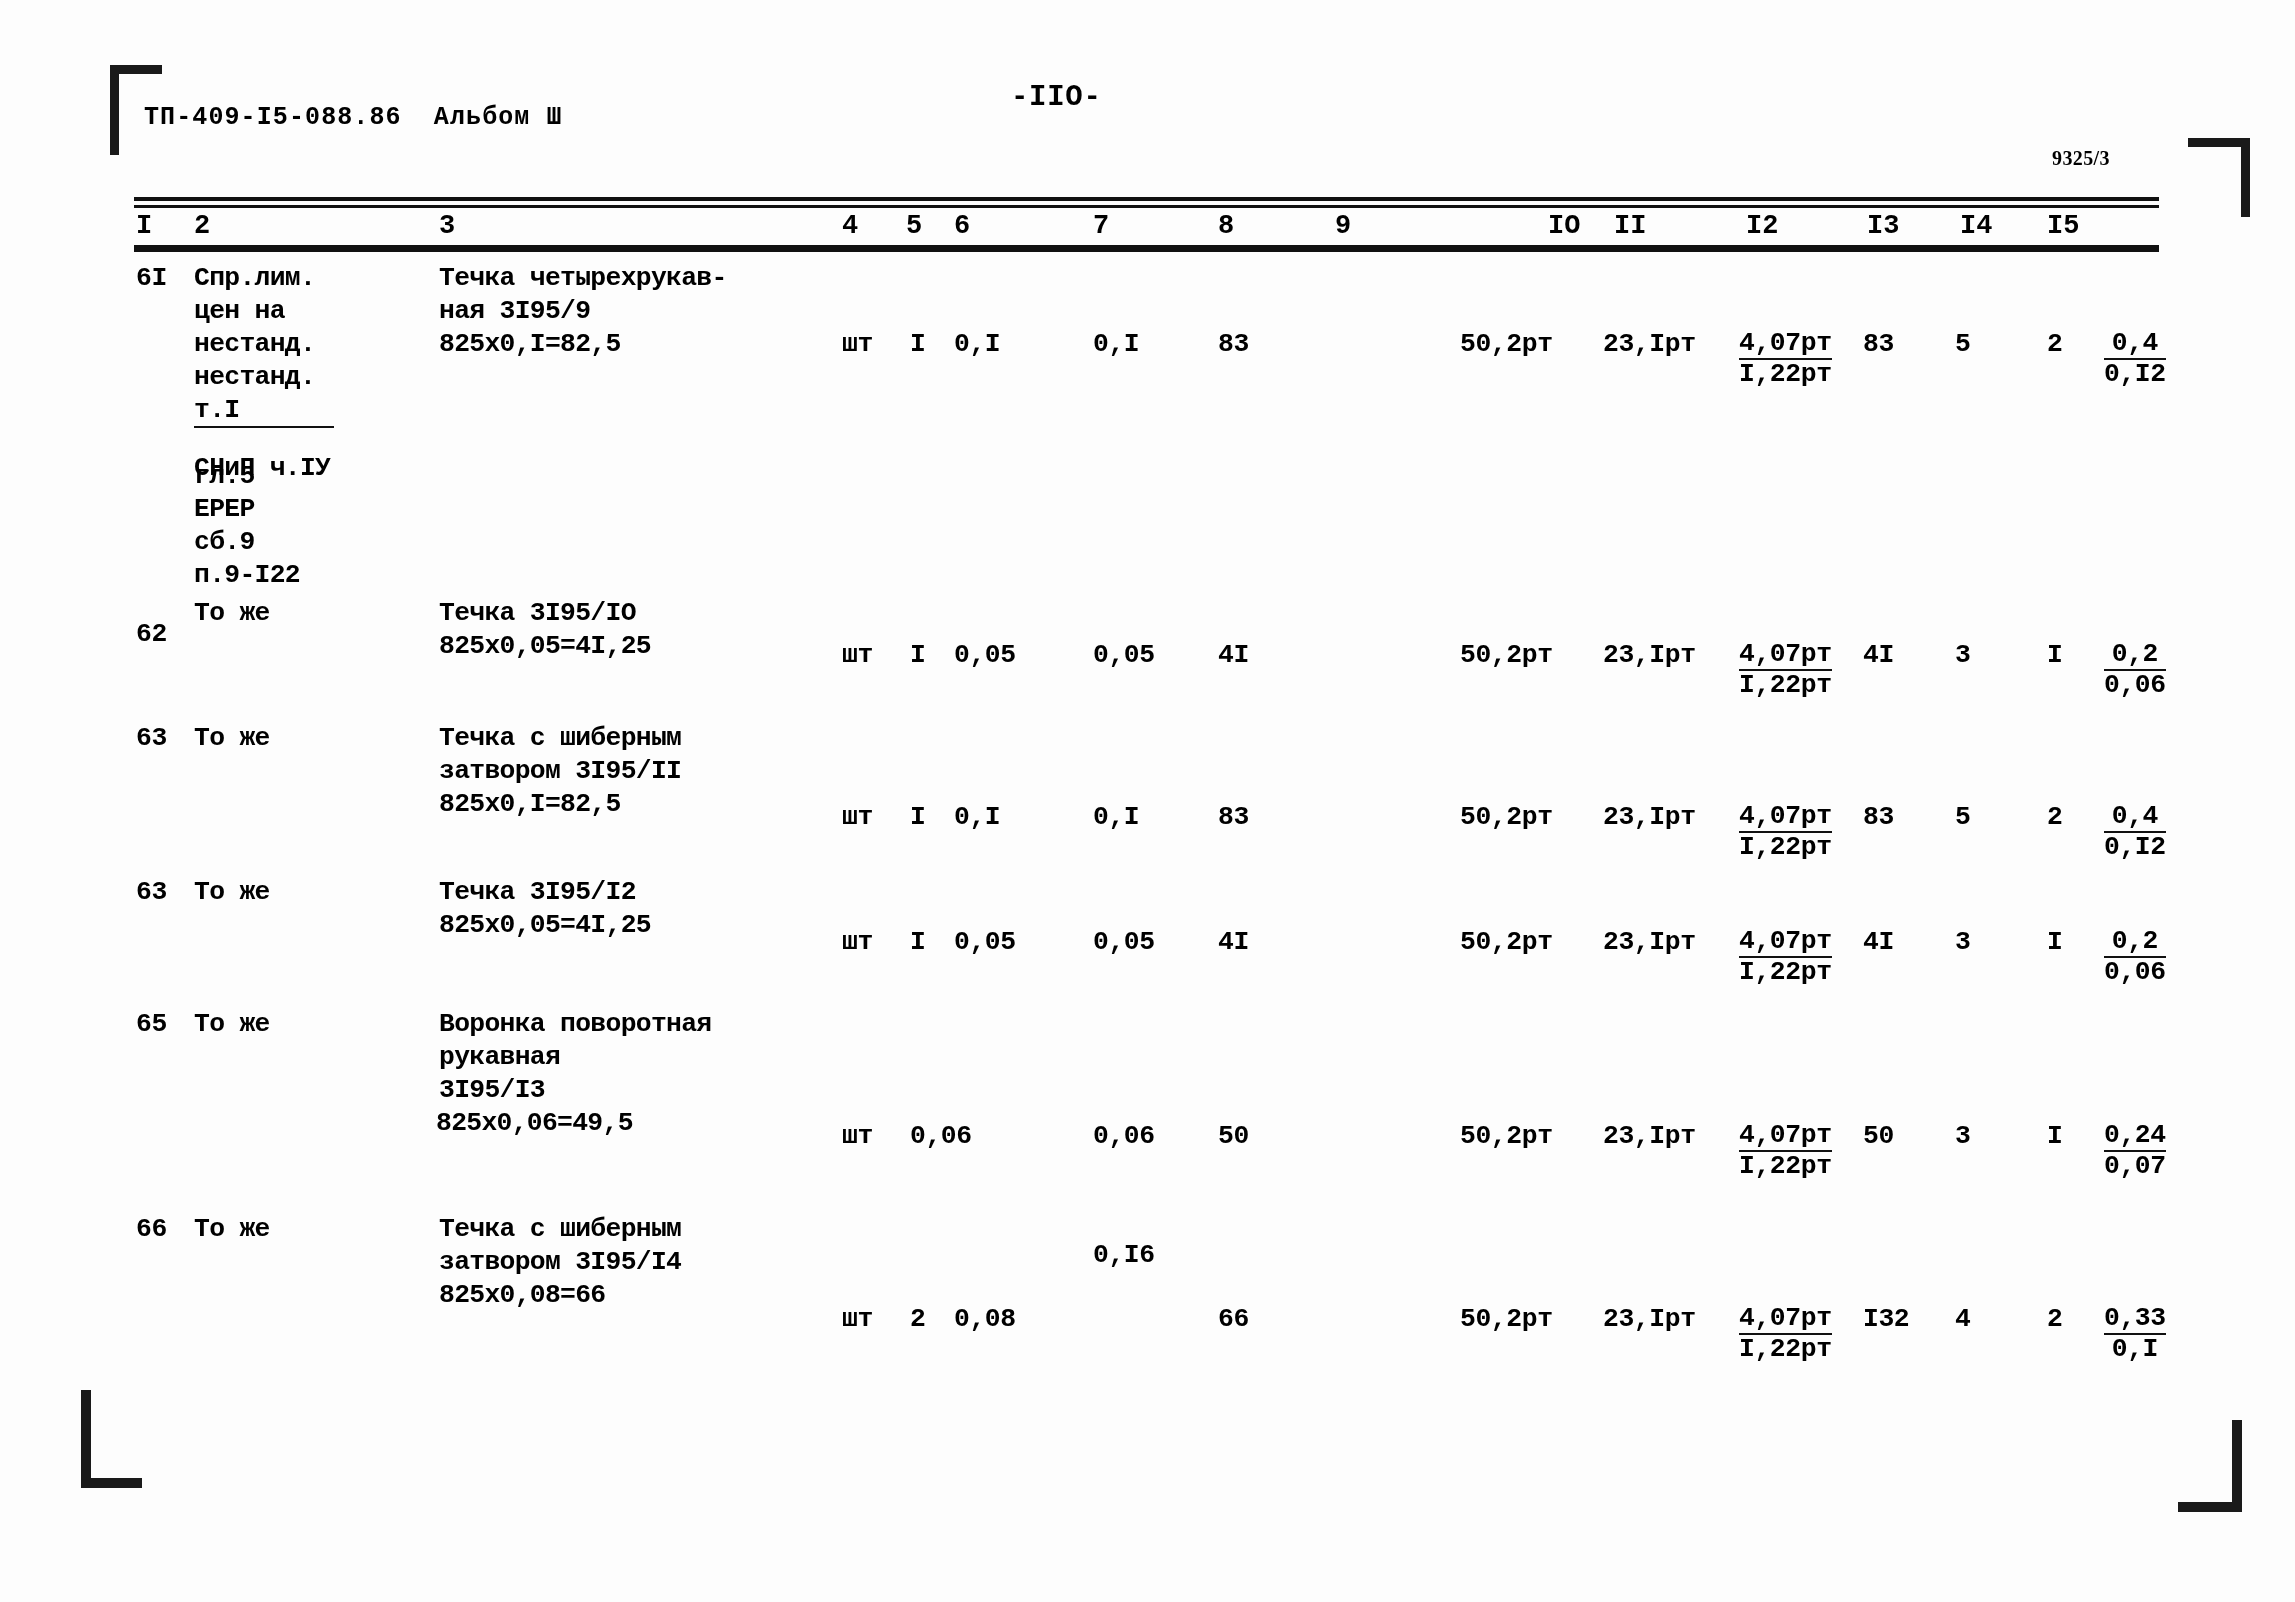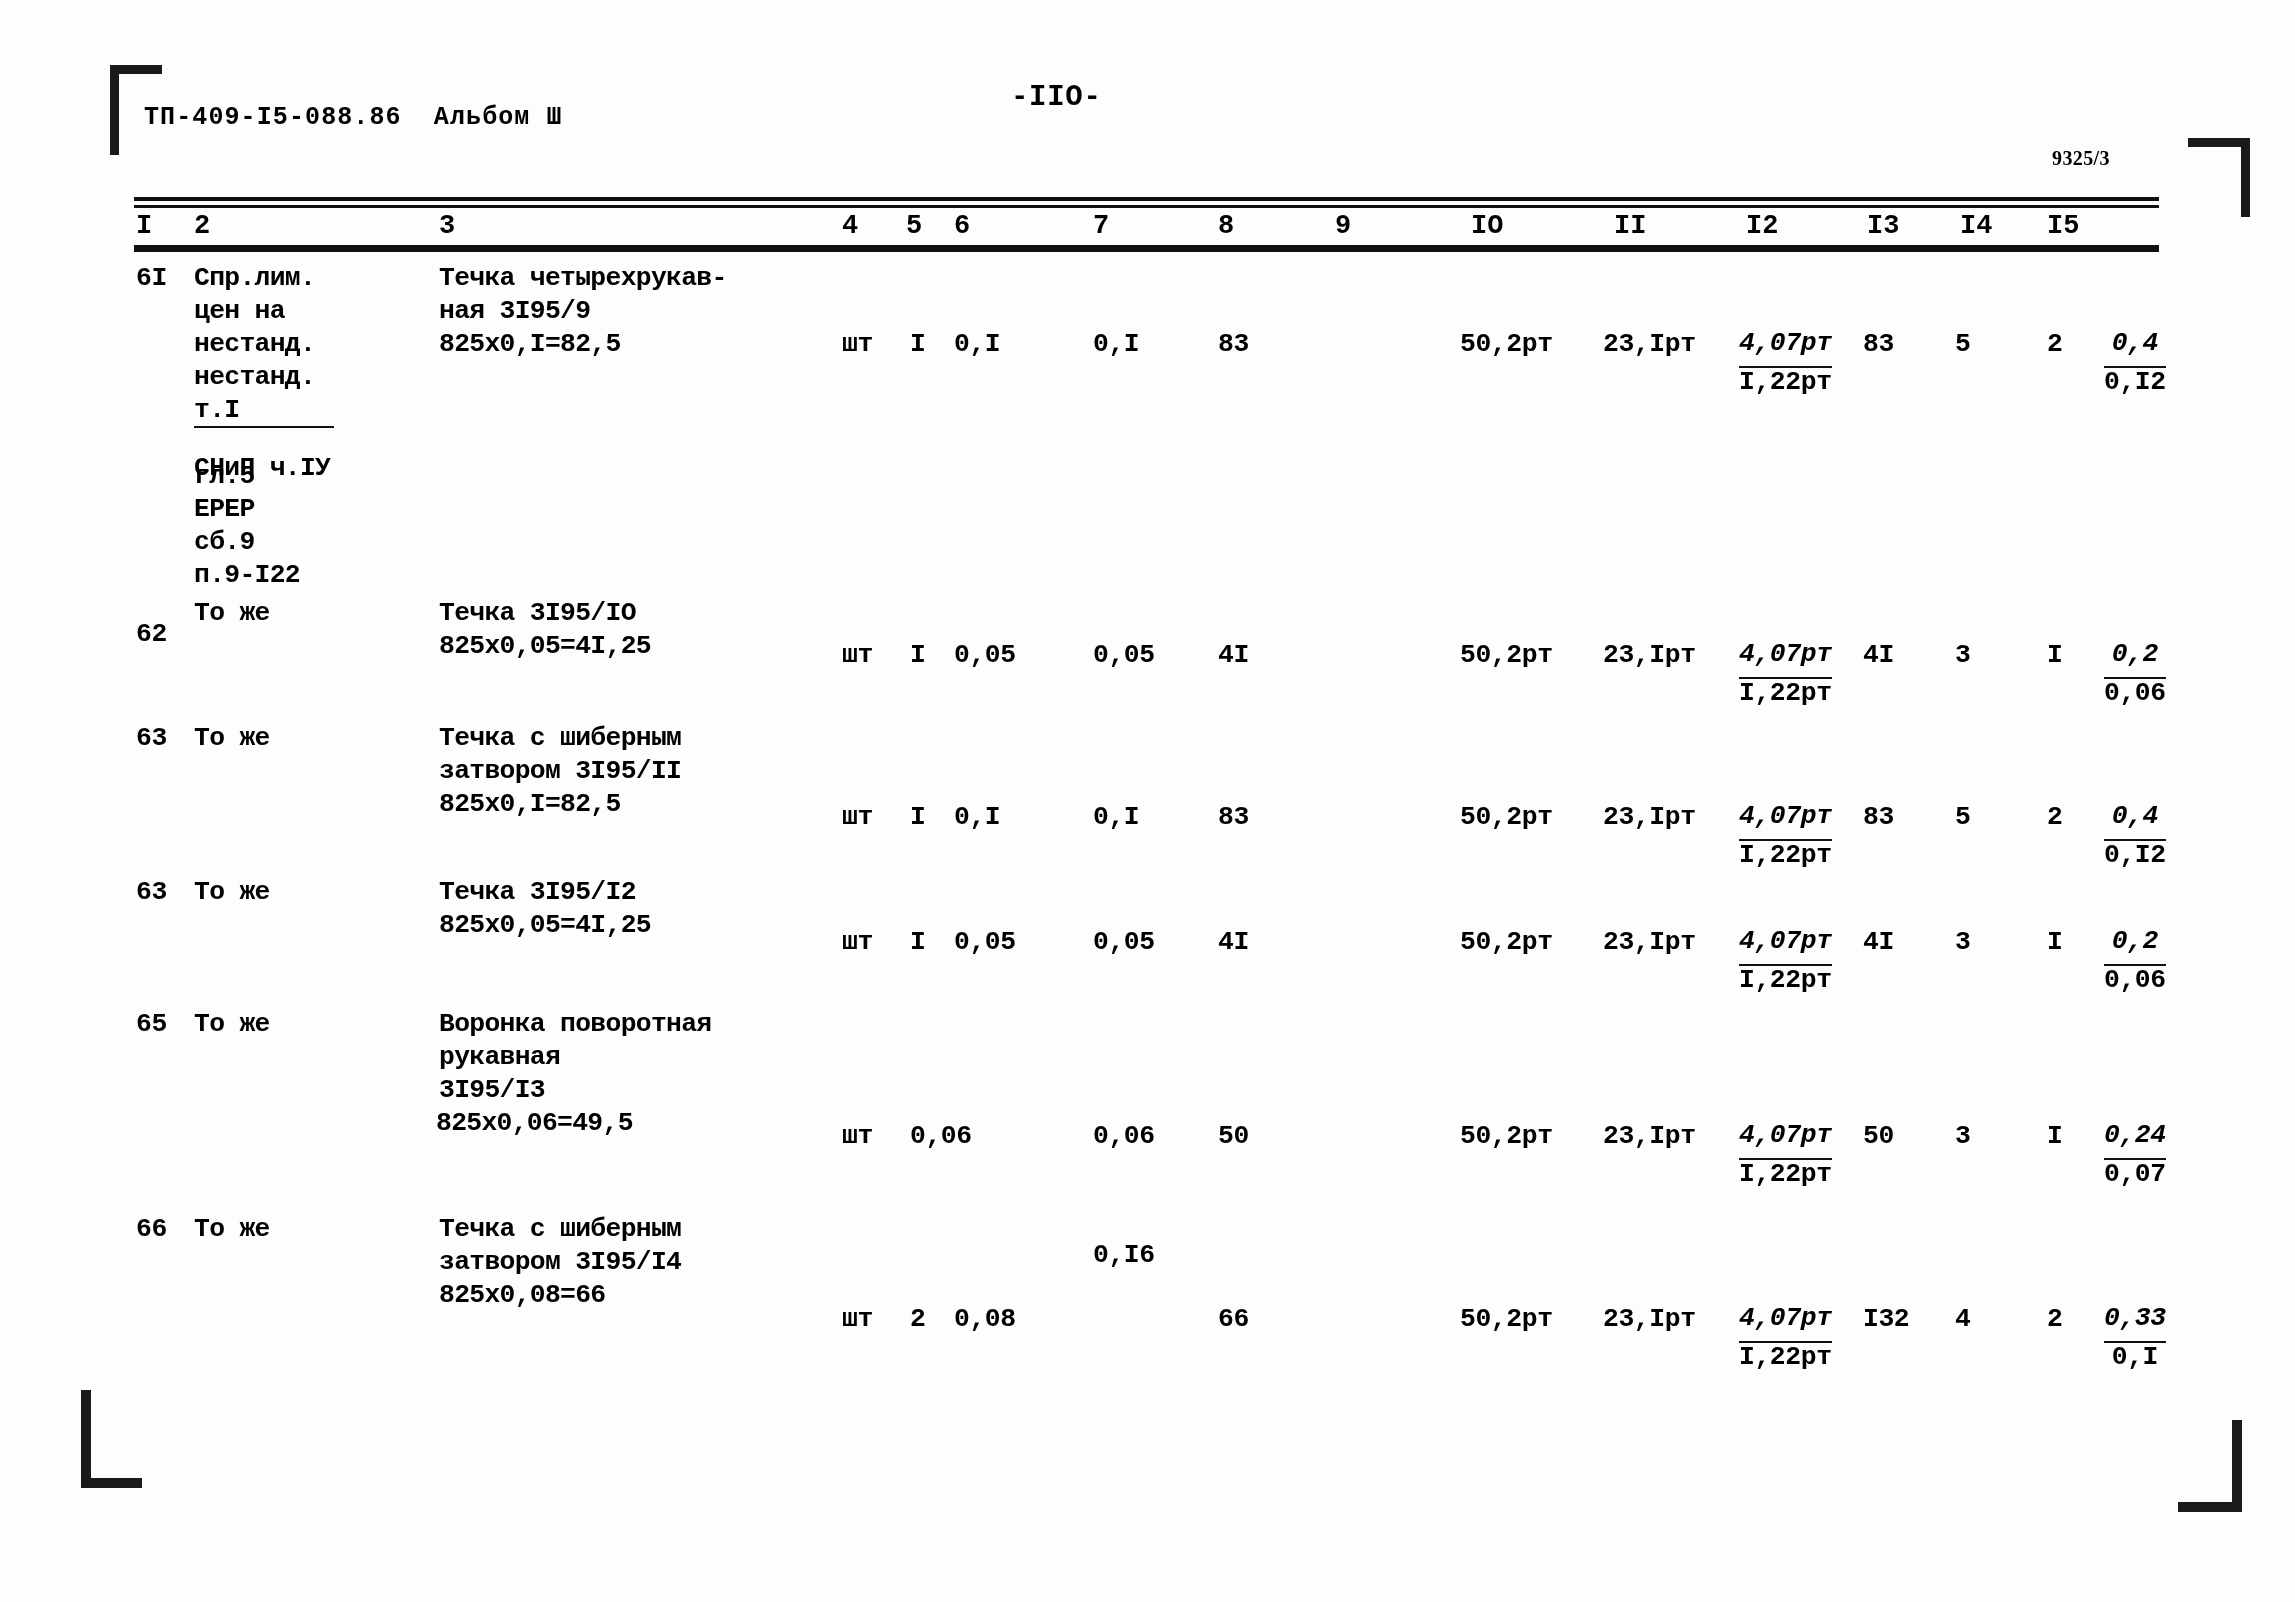--- a/index.html
+++ b/index.html
@@ -123,22 +123,21 @@
     font-size: 26.4px;
     font-weight: 600;
     letter-spacing: -0.4px;
     line-height: 29px;
     text-align: left;
     white-space: pre;
   }
   .frac .num {
     display: block;
     border-bottom: 2.9px solid #111;
-    padding-bottom: 8px;
-    font-style: italic;
+    padding-bottom: 0px;
   }
   .frac .den {
     display: block;
     padding-top: 0px;
   }
   .frac.center { text-align: center; }
 </style>
 </head>
 <body>
 
@@ -160,21 +159,21 @@
   <div class="tbl" id="table-root">
       <div class="colhead" style="left: 136px;">I</div>
       <div class="colhead" style="left: 194px;">2</div>
       <div class="colhead" style="left: 439px;">3</div>
       <div class="colhead" style="left: 842px;">4</div>
       <div class="colhead" style="left: 906px;">5</div>
       <div class="colhead" style="left: 954px;">6</div>
       <div class="colhead" style="left: 1093px;">7</div>
       <div class="colhead" style="left: 1218px;">8</div>
       <div class="colhead" style="left: 1335px;">9</div>
-      <div class="colhead" style="left: 1471px;">IO</div>
+      <div class="colhead" style="left: 1548px;">IO</div>
       <div class="colhead" style="left: 1614px;">II</div>
       <div class="colhead" style="left: 1746px;">I2</div>
       <div class="colhead" style="left: 1867px;">I3</div>
       <div class="colhead" style="left: 1960px;">I4</div>
       <div class="colhead" style="left: 2047px;">I5</div>
       <div class="cell" style="left: 136px; top: 263px;">6I</div>
       <div class="cell desc" style="left: 194px; top: 263px;">Спр.лим.</div>
       <div class="cell desc" style="left: 194px; top: 296px;">цен на</div>
       <div class="cell desc" style="left: 194px; top: 329px;">нестанд.</div>
       <div class="cell desc" style="left: 194px; top: 362px;">нестанд.</div>

